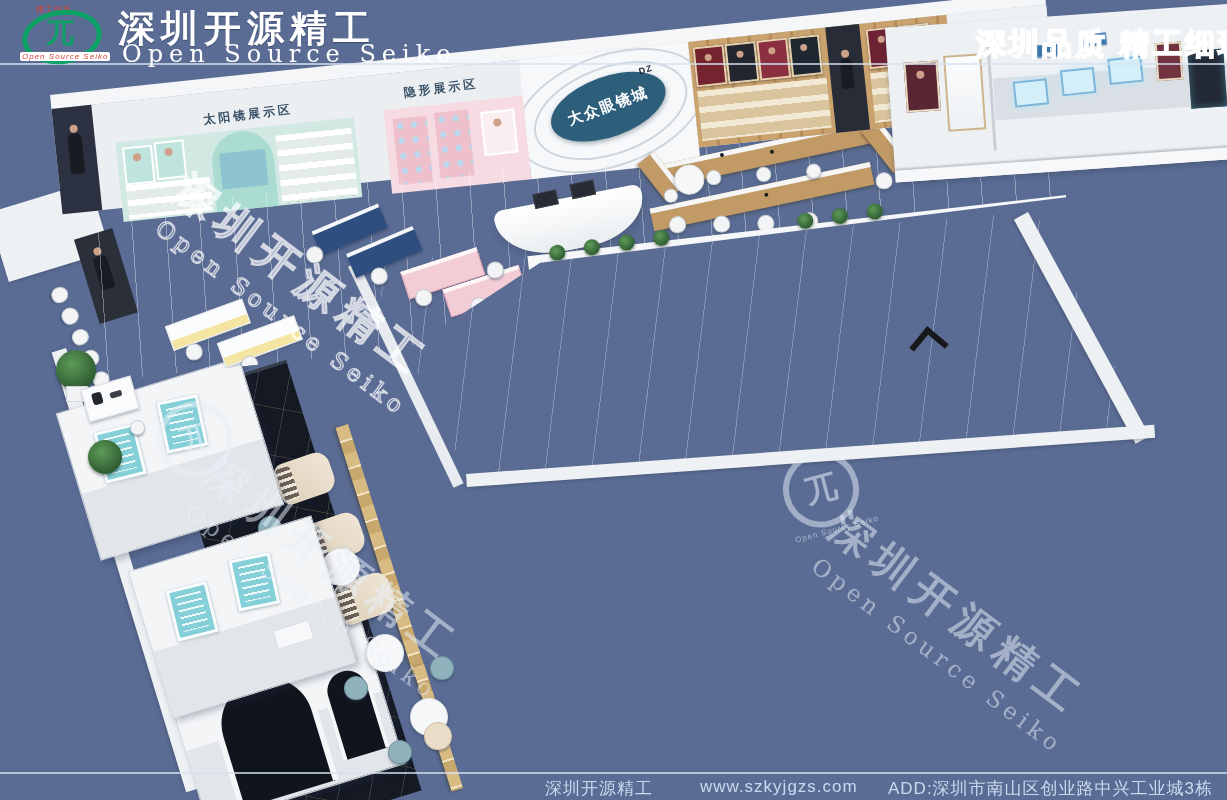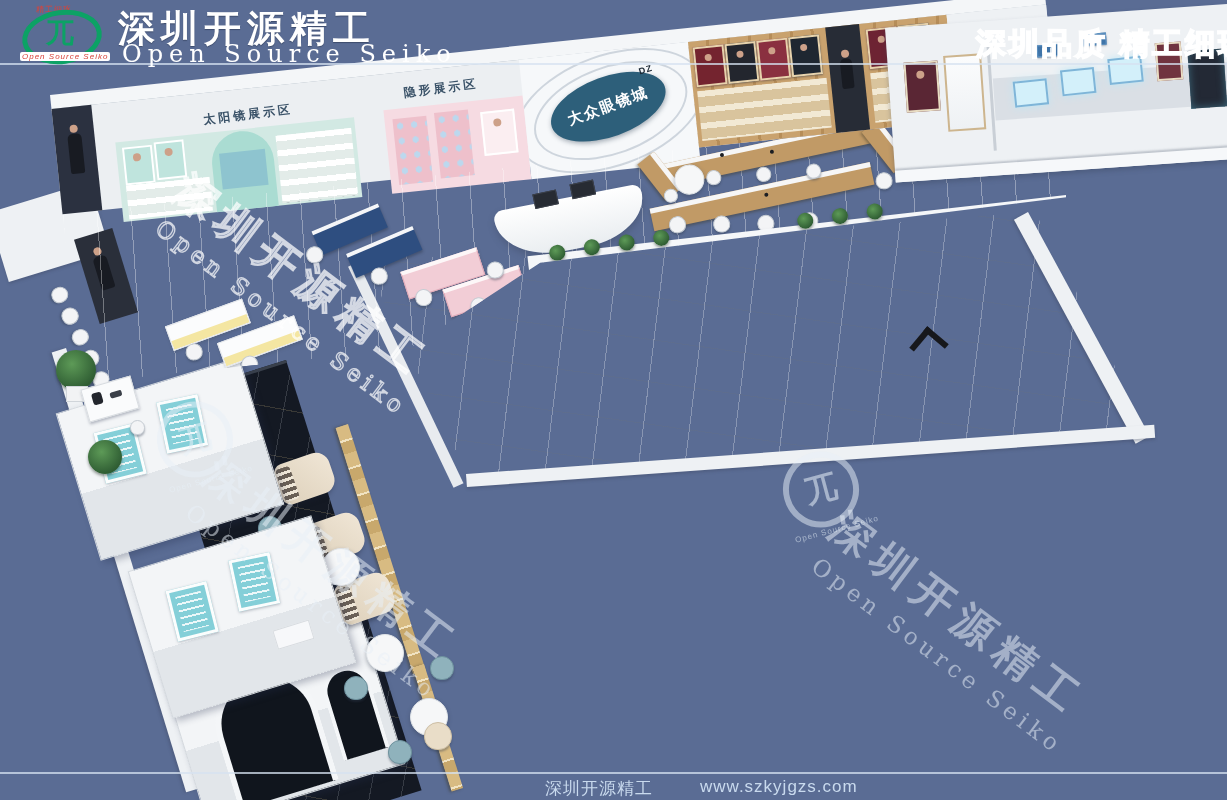--- a/index.html
+++ b/index.html
@@ -356,14 +356,15 @@
     <div class="abs emblem-glyph" style="left:32px;top:10px;">兀</div>
     <div class="abs emblem-red emblem-bar" style="left:6px;top:48px;font-style:italic;">Open Source Seiko</div>
   </div>
   <div class="abs brand-ch" style="left:118px;top:4px;">深圳开源精工</div>
   <div class="abs brand-en" style="left:122px;top:40px;">Open Source Seiko</div>
   <div class="abs slogan" style="left:976px;top:24px;">深圳品质 精工细琢</div>
 
   <div class="abs hline" style="top:772px;height:1.5px;"></div>
   <div class="abs ftext" style="left:545px;top:777px;">深圳开源精工</div>
   <div class="abs ftext" style="left:700px;top:777px;">www.szkyjgzs.com</div>
+  <div class="abs ftext" style="left:888px;top:777px;">ADD:深圳市南山区创业路中兴工业城3栋</div>
 
 </div>
 
 </body></html>

